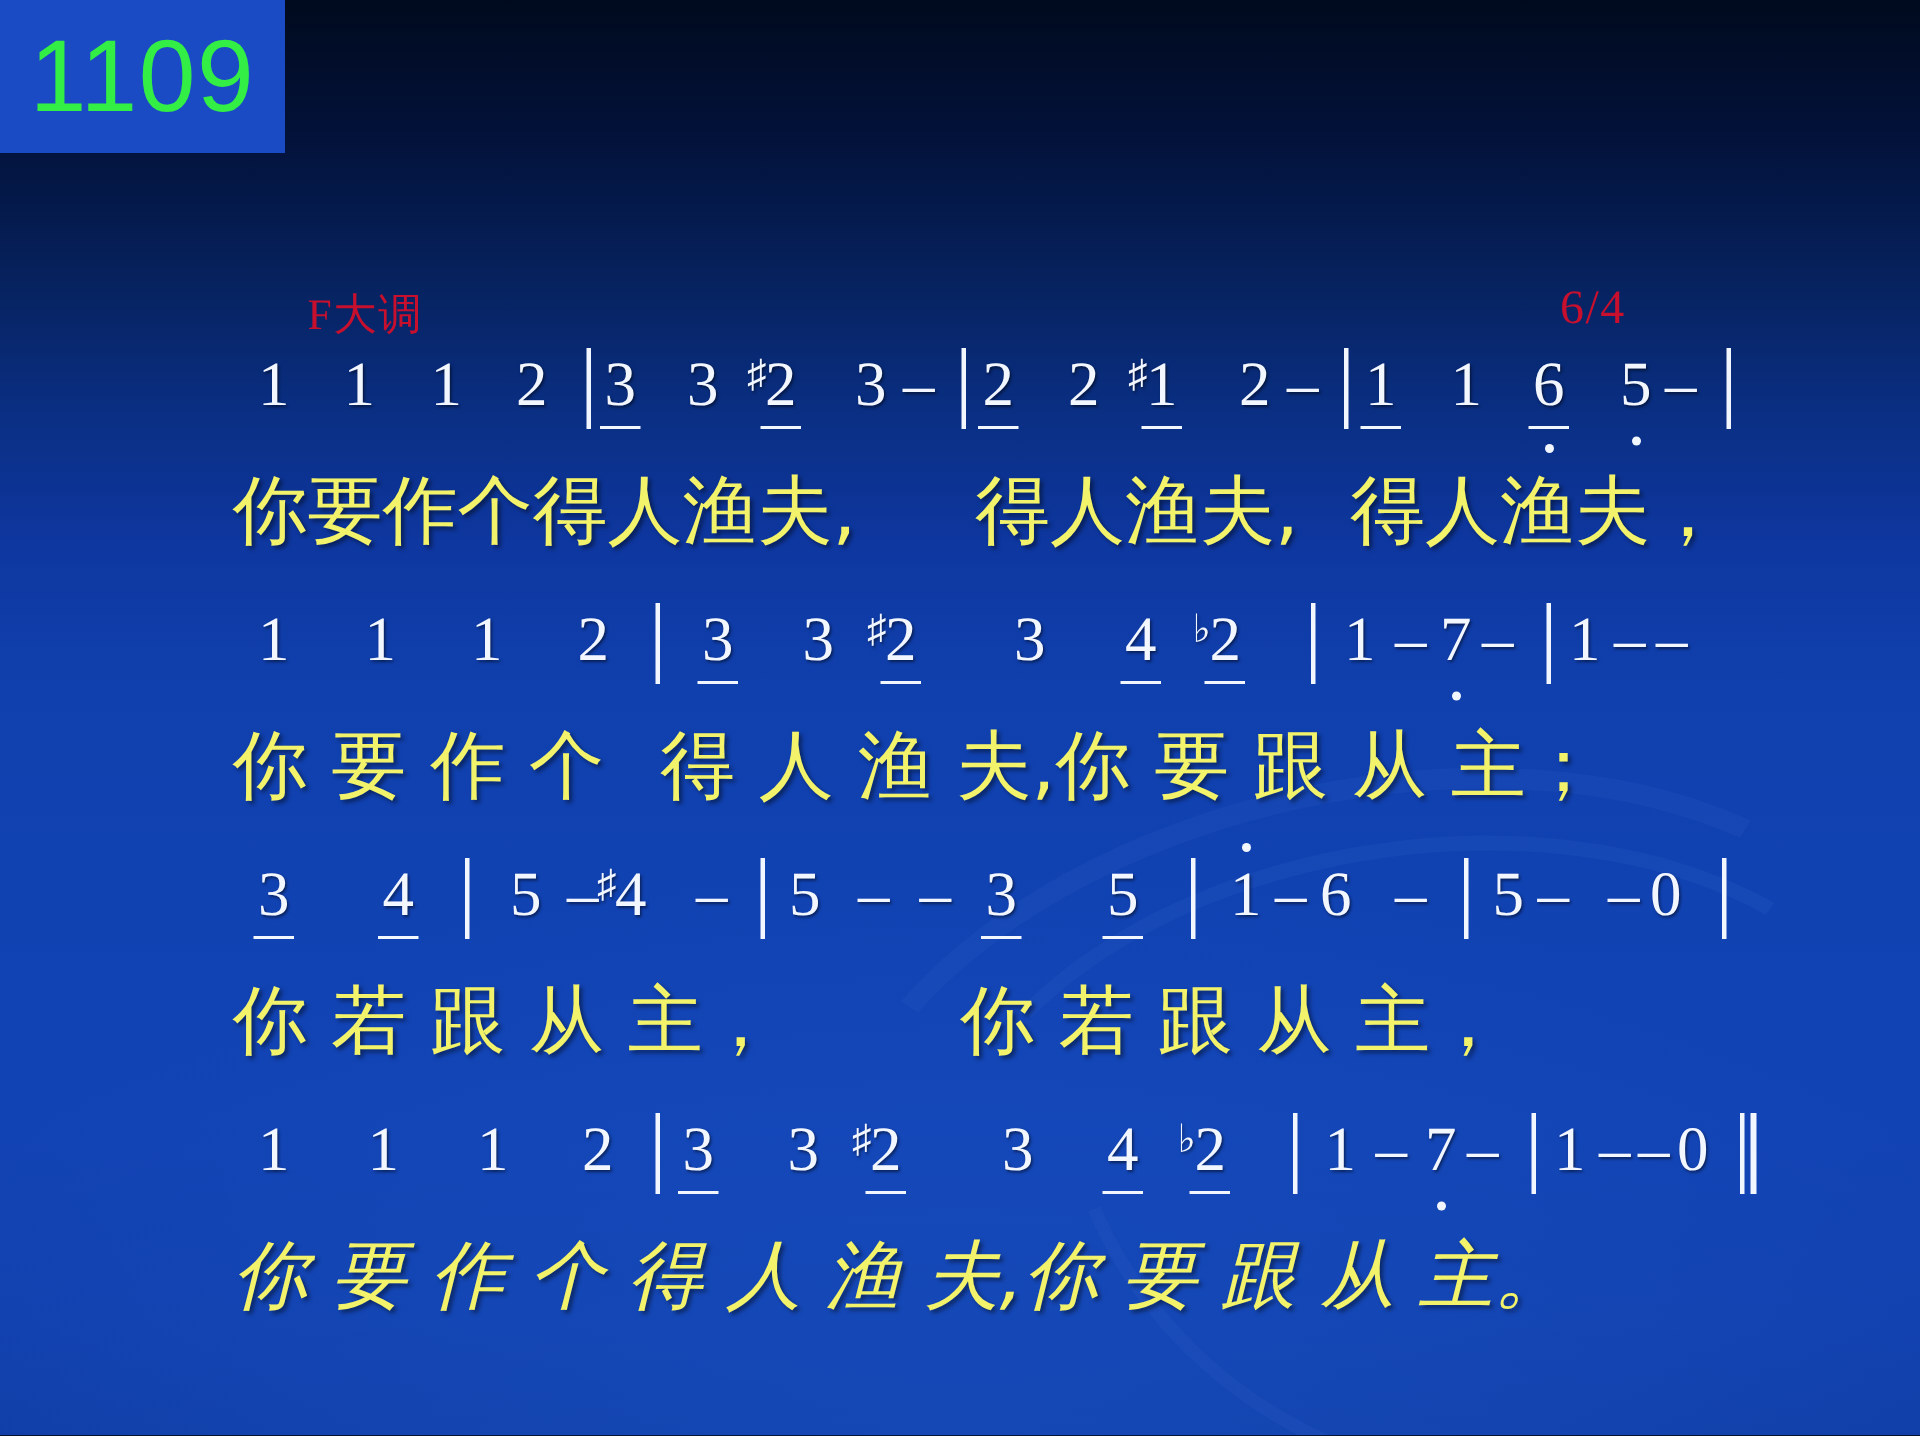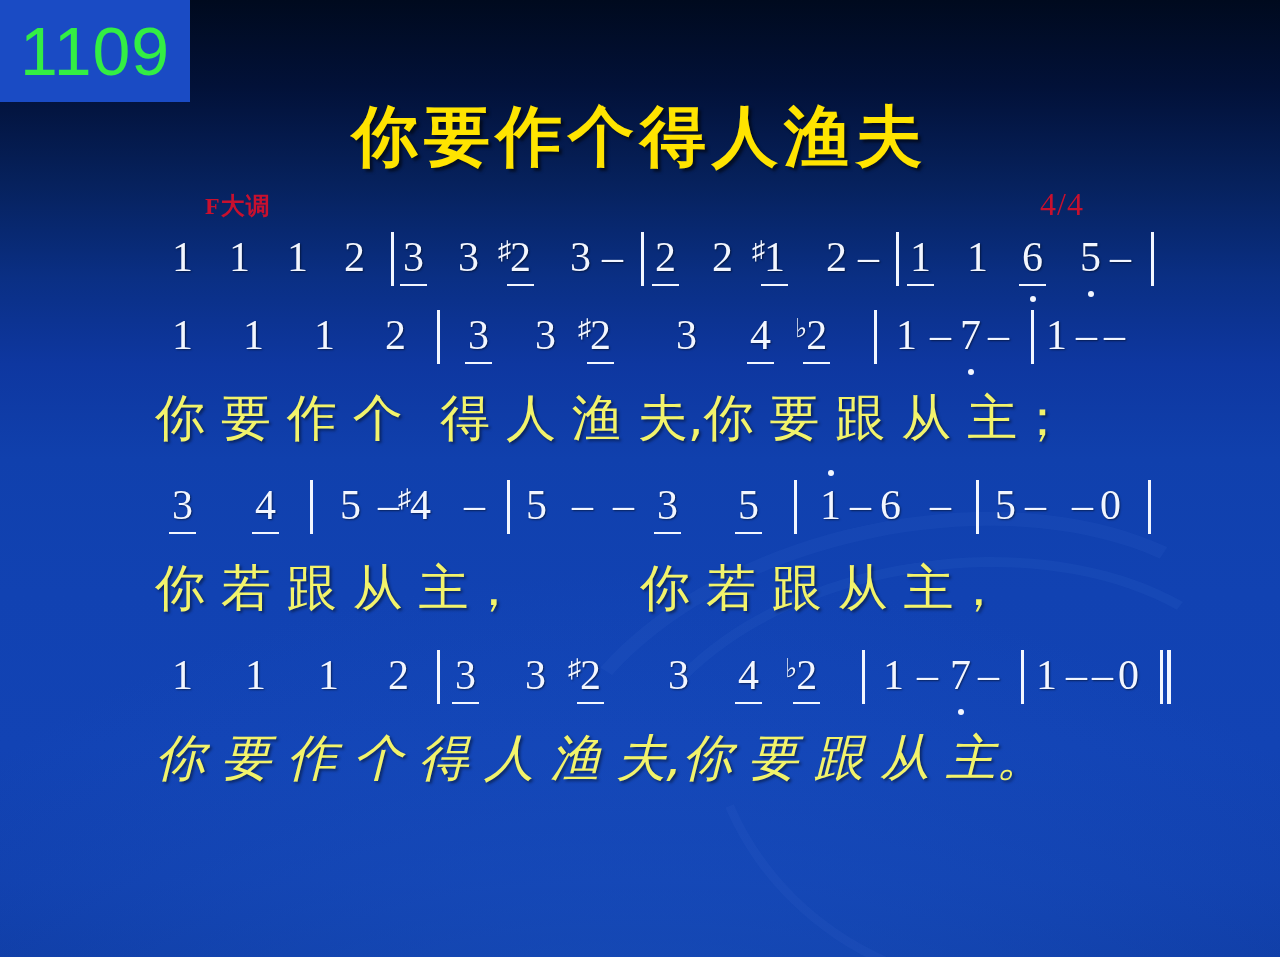--- a/index.html
+++ b/index.html
@@ -83,22 +83,22 @@
     top: 190px;
     width: 1280px;
     height: 34px;
   }
   #key-sig {
     position: absolute;
     left: 205px;
     top: 0;
     color: #c8102e;
     font-family: "Liberation Serif", "DejaVu Serif", serif;
-    font-weight: bold;
-    font-size: 24px;
+    font-weight: normal;
+    font-size: 29px;
     letter-spacing: 1px;
   }
   #time-sig {
     position: absolute;
     left: 1040px;
     top: -4px;
     color: #c8102e;
     font-family: "Liberation Serif", "DejaVu Serif", serif;
     font-size: 32px;
     letter-spacing: 1px;
@@ -204,25 +204,24 @@
 <div id="slide">
 
   <div class="swirl a"></div>
   <div class="swirl b"></div>
   <div class="swirl c"></div>
 
   <div id="number-badge">
     <span class="num">1109</span>
   </div>
 
-  <div id="title">你要作个得人渔夫</div>
 
   <div id="meta-row">
     <div id="key-sig">F大调</div>
-    <div id="time-sig">4/4</div>
+    <div id="time-sig">6/4</div>
   </div>
 
   <div id="body">
       <div class="system">
         <div class="notation">
           <span class="atom" style="left: 172px;"><span class="digit">1</span></span>
           <span class="atom" style="left: 229px;"><span class="digit">1</span></span>
           <span class="atom" style="left: 287px;"><span class="digit">1</span></span>
           <span class="atom" style="left: 344px;"><span class="digit">2</span></span>
           <span class="barline" style="left: 391px;"></span>
@@ -237,20 +236,25 @@
           <span class="atom beam" style="left: 752px;"><span class="acc">♯</span><span class="digit">1</span></span>
           <span class="atom" style="left: 826px;"><span class="digit">2</span></span>
           <span class="atom" style="left: 858px;"><span class="digit">–</span></span>
           <span class="barline" style="left: 896px;"></span>
           <span class="atom beam" style="left: 910px;"><span class="digit">1</span></span>
           <span class="atom" style="left: 967px;"><span class="digit">1</span></span>
           <span class="atom beam lowdot" style="left: 1022px;"><span class="digit">6</span></span>
           <span class="atom lowdot" style="left: 1080px;"><span class="digit">5</span></span>
           <span class="atom" style="left: 1110px;"><span class="digit">–</span></span>
           <span class="barline" style="left: 1151px;"></span>
+        </div>
+        <div class="lyrics">
+          <span class="lyr" style="left: 155px;">你要作个得人渔夫,</span>
+          <span class="lyr" style="left: 650px;">得人渔夫,</span>
+          <span class="lyr" style="left: 900px;">得人渔夫，</span>
         </div>
       </div>
       <div class="system">
         <div class="notation">
           <span class="atom" style="left: 172px;"><span class="digit">1</span></span>
           <span class="atom" style="left: 243px;"><span class="digit">1</span></span>
           <span class="atom" style="left: 314px;"><span class="digit">1</span></span>
           <span class="atom" style="left: 385px;"><span class="digit">2</span></span>
           <span class="barline" style="left: 437px;"></span>
           <span class="atom beam" style="left: 468px;"><span class="digit">3</span></span>

